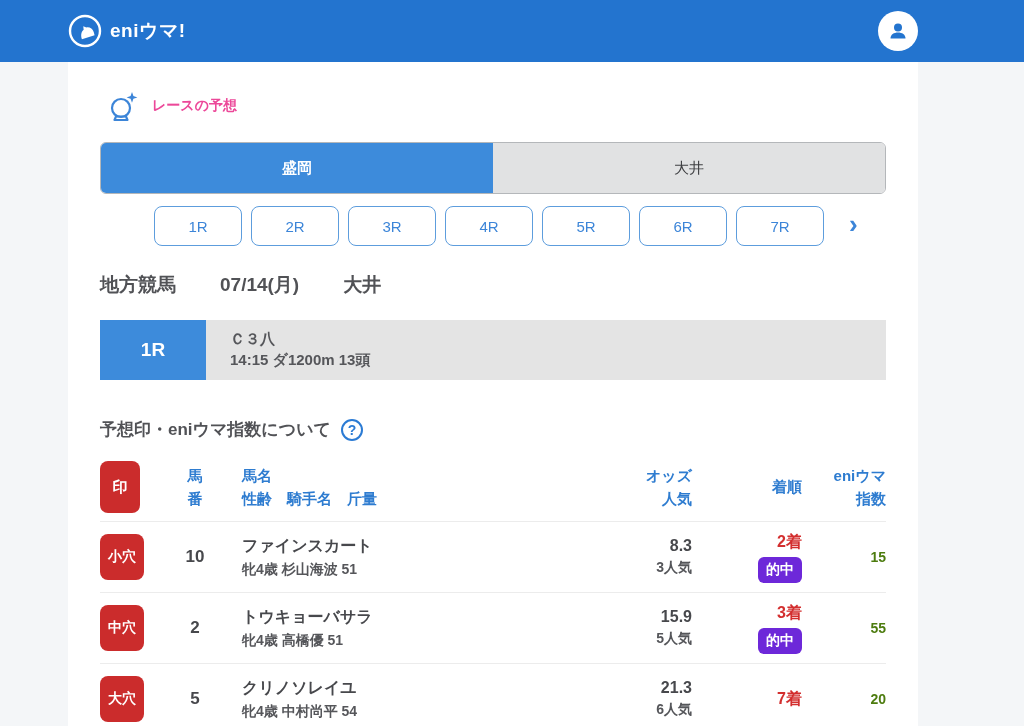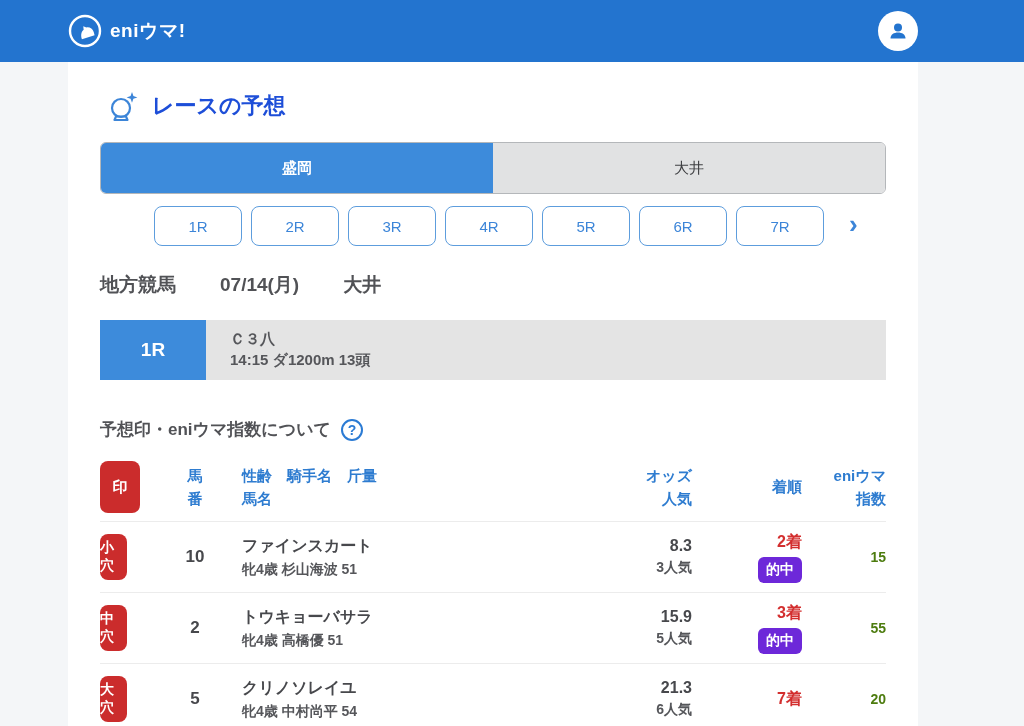--- a/index.html
+++ b/index.html
@@ -26,21 +26,21 @@
   }
 
   
   .card {
     margin-left: 68px; width: 850px; min-height: 664px;
     background: #ffffff; padding: 26px 32px 6px 32px;
   }
 
   .section-title-row { display: flex; align-items: center; gap: 14px; margin: 2px 0 20px 8px; }
   .crystal-icon { width: 30px; height: 32px; }
-  .section-title { font-size: 22px; font-weight: bold; color: #1d4ed8; }
+  .section-title { font-size: 14px; font-weight: bold; color: #ec4899; }
 
   
   .track-tabs {
     display: flex; height: 52px; border: 1px solid #b4b7ba;
     border-radius: 6px; overflow: hidden;
   }
   .track-tab {
     flex: 1; display: flex; align-items: center; justify-content: center;
     font-size: 15px; cursor: pointer; border: none; background: #e1e2e3;
     color: #3e3f42; font-weight: 500;
@@ -101,21 +101,21 @@
   .col-result{ width: 110px; flex: none; text-align: right; }
   .col-index { width: 84px; flex: none; text-align: right; }
 
   .t-head .hd { color: #2e7cd0; font-size: 15px; font-weight: bold; line-height: 1.55; }
   .mark-hd-badge {
     width: 40px; height: 52px; background: #cb2c2c; border-radius: 8px;
     color: #ffffff; font-size: 15px; font-weight: bold;
     display: flex; align-items: center; justify-content: center;
   }
   .mark-badge {
-    width: 27px; height: 46px; background: #cb2c2c; border-radius: 8px;
+    width: 44px; height: 46px; background: #cb2c2c; border-radius: 8px;
     color: #ffffff; font-size: 14px; font-weight: bold;
     display: flex; align-items: center; justify-content: center;
   }
   .num-cell { font-size: 17px; font-weight: bold; color: #47484c; }
   .name-main { font-size: 16px; font-weight: bold; color: #47484c; }
   .name-sub  { font-size: 14px; font-weight: bold; color: #55565a; margin-top: 4px; }
   .odds-main { font-size: 16px; font-weight: bold; color: #47484c; }
   .odds-sub  { font-size: 14px; font-weight: bold; color: #55565a; margin-top: 4px; }
   .result-rank { font-size: 16px; font-weight: bold; color: #d32f2f; }
   .hit-badge {
@@ -194,22 +194,22 @@
 
     <div class="t-row t-head">
       <div class="col-mark">
         <div class="mark-hd-badge">印</div>
       </div>
       <div class="col-num hd">
         <div class="hd">馬</div>
         <div class="hd">番</div>
       </div>
       <div class="col-name">
+        <div class="hd">馬名</div>
         <div class="hd">性齢　騎手名　斤量</div>
-        <div class="hd">馬名</div>
       </div>
       <div class="col-odds">
         <div class="hd">オッズ</div>
         <div class="hd">人気</div>
       </div>
       <div class="col-result">
         <div class="hd">着順</div>
       </div>
       <div class="col-index">
         <div class="hd">eniウマ</div>

